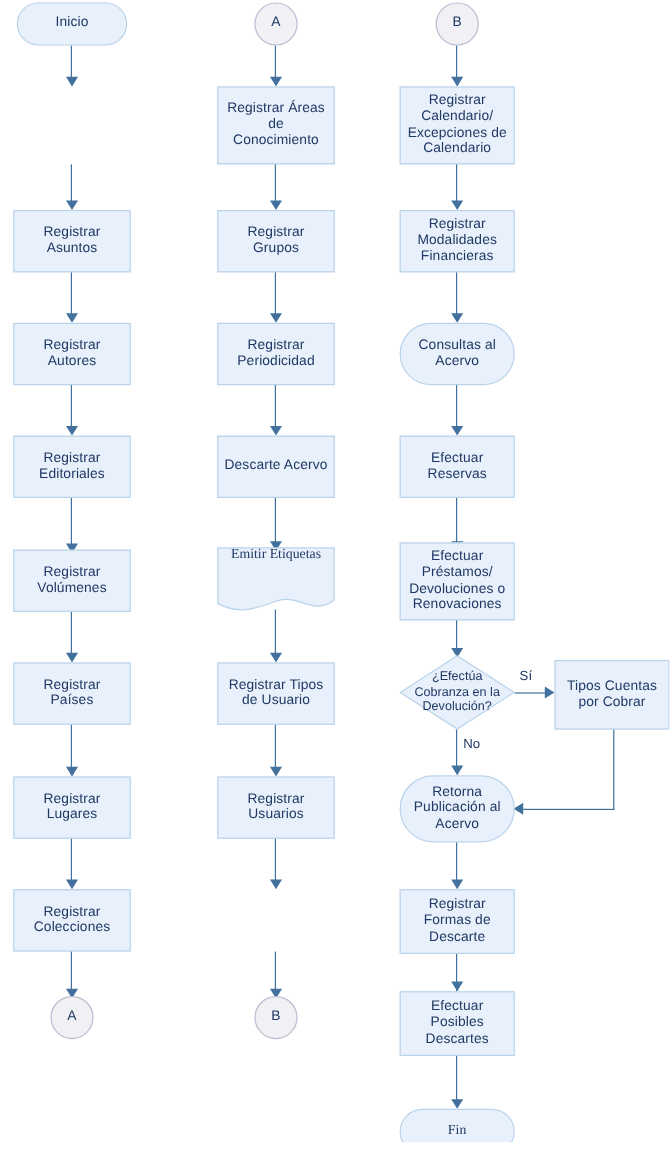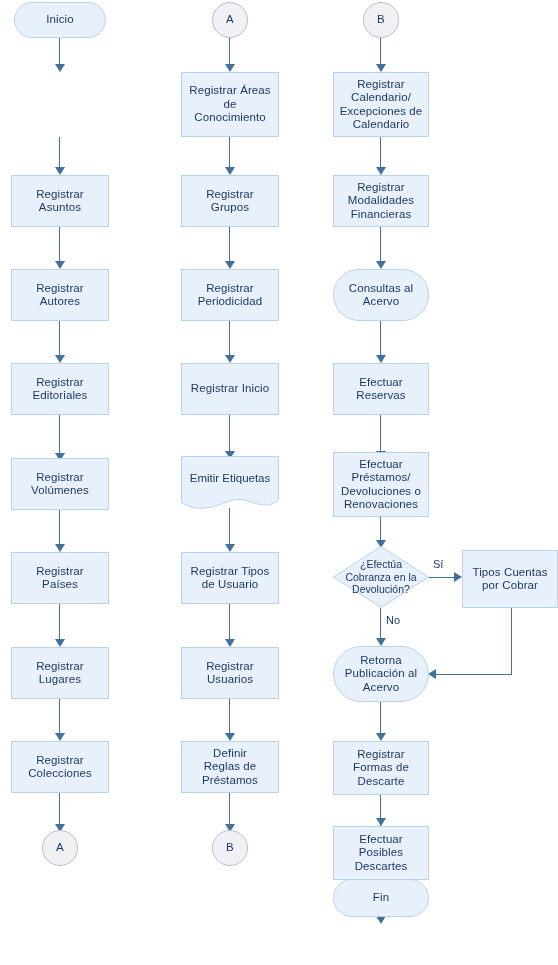--- a/index.html
+++ b/index.html
@@ -74,22 +74,22 @@
     white-space: pre-line;
     pointer-events: none;
   }
   .diamond .txt {
     align-items: center;
     font-size: 10.5px;
     line-height: 12.5px;
   }
   .doc .txt {
     align-items: flex-start;
-    padding-top: 16px;
     box-sizing: border-box;
+    font-family: Liberation Serif, serif;
   }
   .edge {
     position: absolute;
     background: #41719c;
   }
   .edge.v { width: 1.3px; }
   .edge.h { height: 1.3px; }
   .arrow {
     position: absolute;
     width: 0;
@@ -206,21 +206,21 @@
   <div class="arrow down" style="left:225px; top:261px;"></div>
 
   <div class="node proc" style="left:181px; top:269px; width:98px; height:52px;">
     <span class="lbl">Registrar
 Periodicidad</span>
   </div>
   <div class="edge v" style="left:229px; top:321px; height:38px;"></div>
   <div class="arrow down" style="left:225px; top:355px;"></div>
 
   <div class="node proc" style="left:181px; top:363px; width:98px; height:52px;">
-    <span class="lbl">Registrar Inicio</span>
+    <span class="lbl">Descarte Acervo</span>
   </div>
   <div class="edge v" style="left:229px; top:415px; height:42px;"></div>
   <div class="arrow down" style="left:225px; top:451px;"></div>
 
   <div class="shapewrap doc" style="left:181px; top:456px; width:98px; height:56px;">
     <svg width="98" height="56" viewBox="0 0 98 56">
       <path d="M0.5,0.5 L97.5,0.5 L97.5,44 C80,58 68,38 49,45 C30,52 18,56 0.5,47 Z" fill="#e8f1fb" stroke="#b9d3ea" stroke-width="1"></path>
     </svg>
     <span class="txt">Emitir Etiquetas</span>
   </div>
@@ -234,25 +234,20 @@
   <div class="edge v" style="left:229px; top:604px; height:39px;"></div>
   <div class="arrow down" style="left:225px; top:639px;"></div>
 
   <div class="node proc" style="left:181px; top:647px; width:98px; height:52px;">
     <span class="lbl">Registrar
 Usuarios</span>
   </div>
   <div class="edge v" style="left:229px; top:699px; height:38px;"></div>
   <div class="arrow down" style="left:225px; top:733px;"></div>
 
-  <div class="node proc" style="left:181px; top:741px; width:98px; height:52px;">
-    <span class="lbl">Definir
-Reglas de
-Préstamos</span>
-  </div>
   <div class="edge v" style="left:229px; top:793px; height:37px;"></div>
   <div class="arrow down" style="left:225px; top:824px;"></div>
 
   <div class="node conn" style="left:212px; top:830px; width:36px; height:36px;">
     <span class="lbl">B</span>
   </div>
 
   <div class="node conn" style="left:363px; top:2px; width:36px; height:36px;">
     <span class="lbl">B</span>
   </div>
@@ -342,17 +337,17 @@
   <div class="arrow down" style="left:376px; top:818px;"></div>
 
   <div class="node proc" style="left:333px; top:826px; width:96px; height:54px;">
     <span class="lbl">Efectuar
 Posibles
 Descartes</span>
   </div>
   <div class="edge v" style="left:380px; top:880px; height:42px;"></div>
   <div class="arrow down" style="left:376px; top:916px;"></div>
 
-  <div class="node term" style="left:333px; top:879px; width:96px; height:38px;">
+  <div class="node term" style="left:333px; top:924px; width:96px; height:38px;font-family:Liberation Serif, serif;">
     <span class="lbl">Fin</span>
   </div>
 
 </div>
 
 </body></html>

